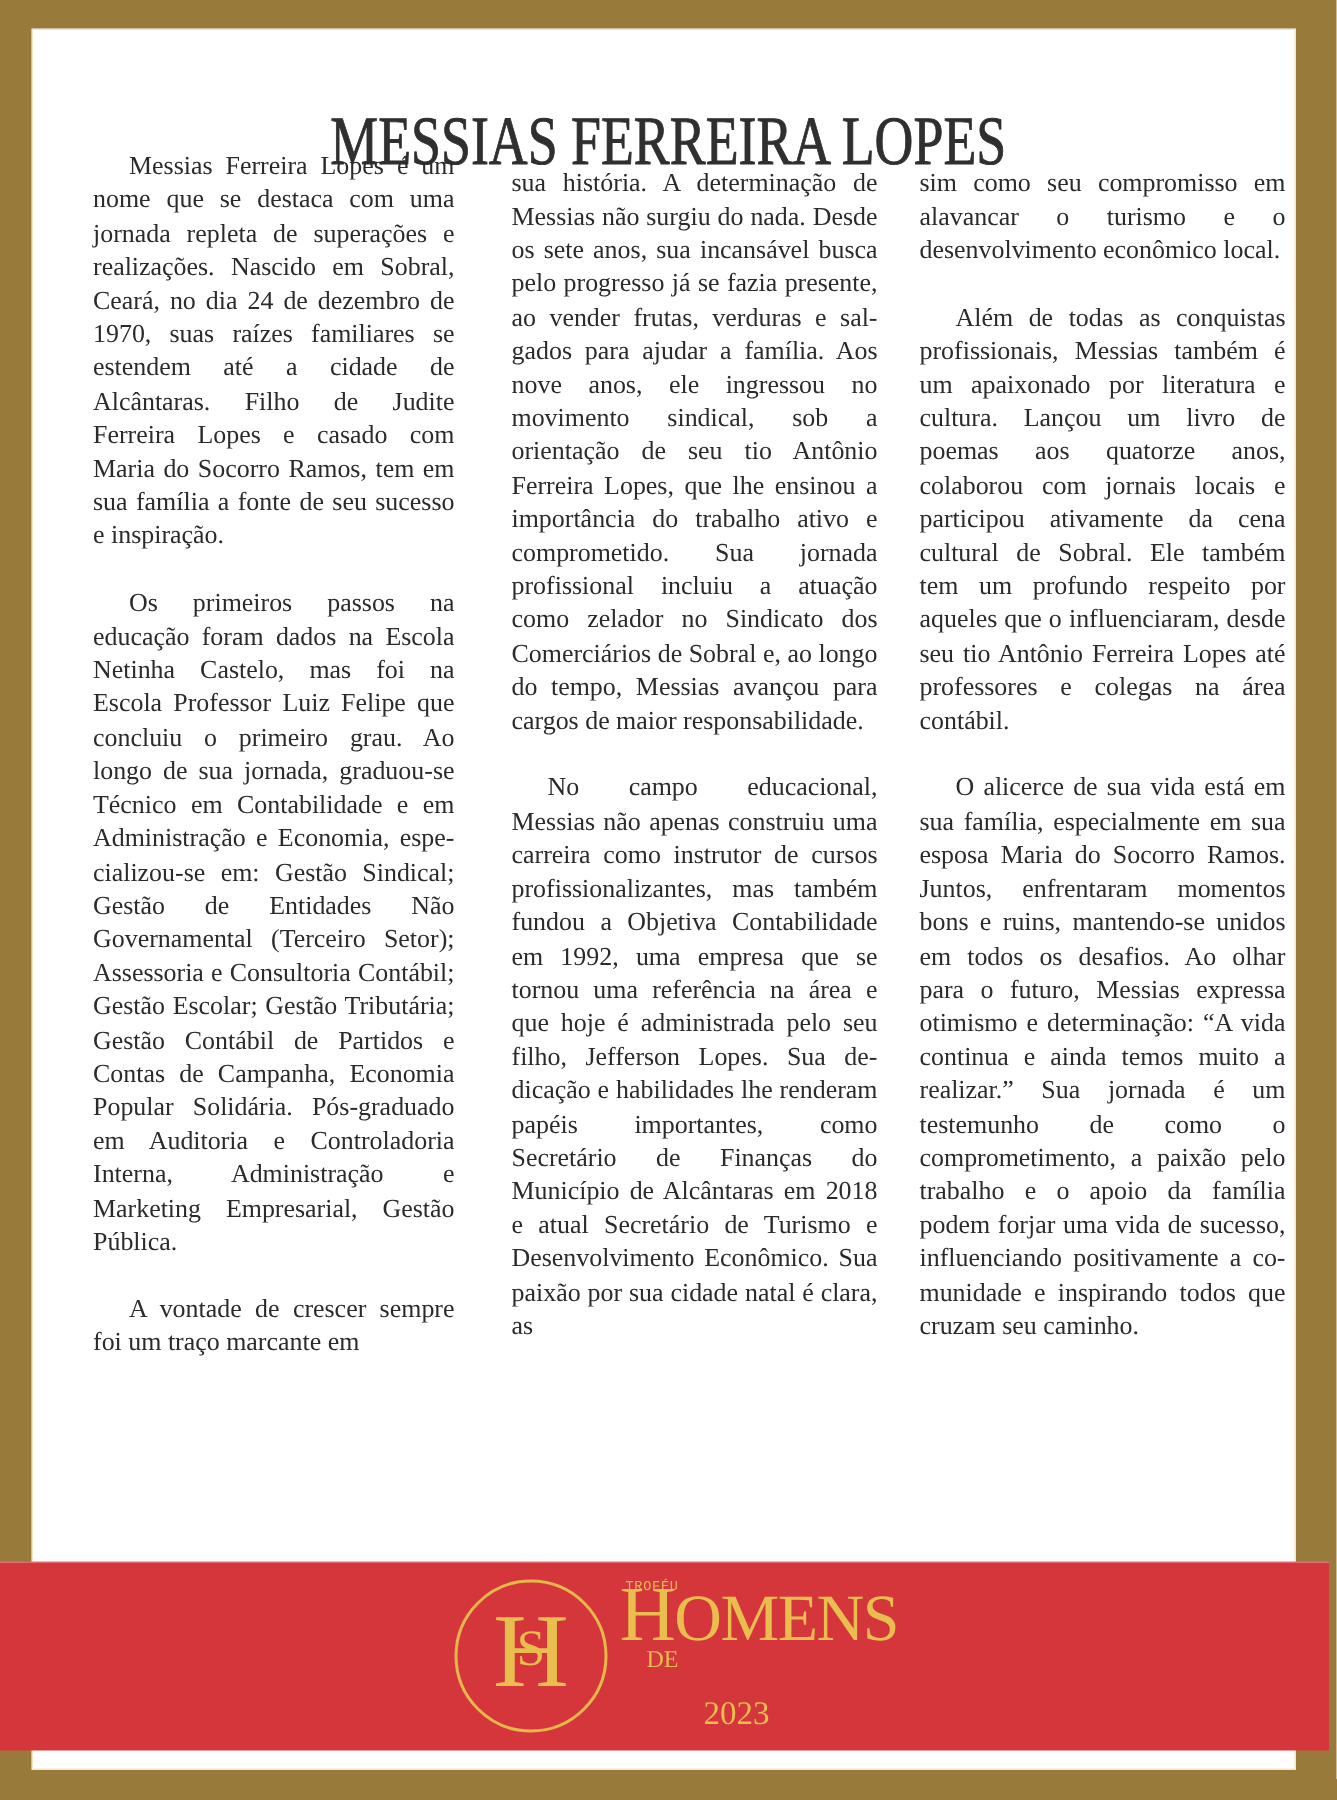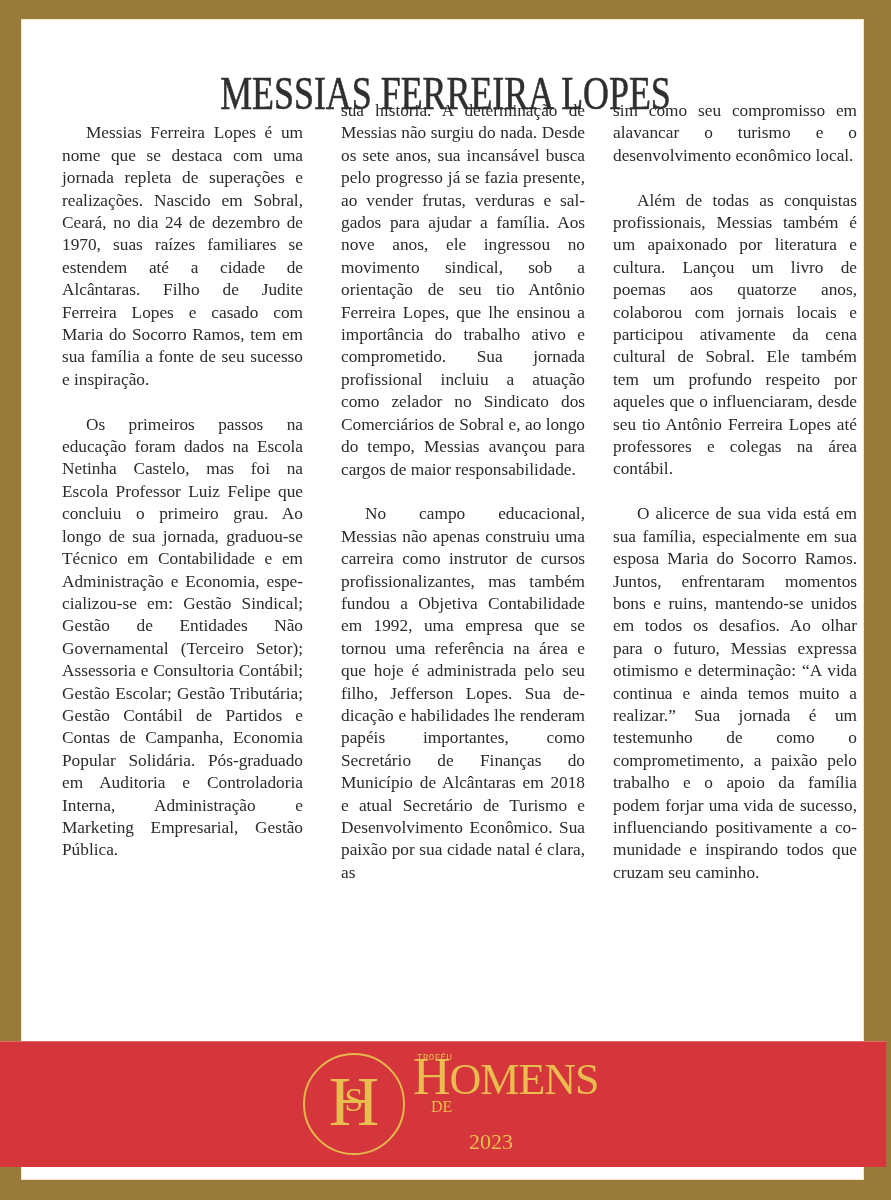--- a/index.html
+++ b/index.html
@@ -68,20 +68,21 @@
 <body>
 
 <div class="panel"></div>
 
 <h1 class="title">MESSIAS FERREIRA LOPES</h1>
 
 <div class="columns">
   <div class="col c1">
     <p>Messias Ferreira Lopes é um nome que se destaca com uma jornada repleta de supe­rações e realizações. Nascido em Sobral, Ceará, no dia 24 de dezembro de 1970, suas raízes familiares se estendem até a cidade de Alcântaras. Fi­lho de Judite Ferreira Lopes e casado com Maria do Socorro Ramos, tem em sua família a fonte de seu sucesso e inspi­ração.</p>
     <p>Os primeiros passos na educação foram dados na Es­cola Netinha Castelo, mas foi na Escola Professor Luiz Fe­lipe que concluiu o primeiro grau. Ao longo de sua jorna­da, graduou-se Técnico em Contabilidade e em Admi­nistração e Economia, espe­cializou-se em: Gestão Sindi­cal; Gestão de Entidades Não Governamental (Terceiro Setor); Assessoria e Consul­toria Contábil; Gestão Esco­lar; Gestão Tributária; Gestão Contábil de Partidos e Contas de Campanha, Economia Po­pular Solidária. Pós-graduado em Auditoria e Controlado­ria Interna, Administração e Marketing Empresarial, Ges­tão Pública.</p>
+    <p>A vontade de crescer sem­pre foi um traço marcante em</p>
   </div>
   <div class="col c2">
     <p class="cont">sua história. A determina­ção de Messias não surgiu do nada. Desde os sete anos, sua incansável busca pelo pro­gresso já se fazia presente, ao vender frutas, verduras e sal­gados para ajudar a família. Aos nove anos, ele ingressou no movimento sindical, sob a orientação de seu tio An­tônio Ferreira Lopes, que lhe ensinou a importância do tra­balho ativo e comprometido. Sua jornada profissional in­cluiu a atuação como zelador no Sindicato dos Comerciá­rios de Sobral e, ao longo do tempo, Messias avançou para cargos de maior responsabili­dade.</p>
     <p>No campo educacional, Messias não apenas construiu uma carreira como instrutor de cursos profissionalizantes, mas também fundou a Obje­tiva Contabilidade em 1992, uma empresa que se tornou uma referência na área e que hoje é administrada pelo seu filho, Jefferson Lopes. Sua de­dicação e habilidades lhe ren­deram papéis importantes, como Secretário de Finanças do Município de Alcântaras em 2018 e atual Secretário de Turismo e Desenvolvimento Econômico. Sua paixão por sua cidade natal é clara, as­</p>
   </div>
   <div class="col c3">
     <p class="cont">sim como seu compromisso em alavancar o turismo e o desenvolvimento econômico local.</p>
     <p>Além de todas as conquis­tas profissionais, Messias tam­bém é um apaixonado por li­teratura e cultura. Lançou um livro de poemas aos quatorze anos, colaborou com jornais locais e participou ativamen­te da cena cultural de Sobral. Ele também tem um profun­do respeito por aqueles que o influenciaram, desde seu tio Antônio Ferreira Lopes até professores e colegas na área contábil.</p>
     <p>O alicerce de sua vida está em sua família, especialmen­te em sua esposa Maria do Socorro Ramos. Juntos, en­frentaram momentos bons e ruins, mantendo-se uni­dos em todos os desafios. Ao olhar para o futuro, Messias expressa otimismo e deter­minação: “A vida continua e ainda temos muito a realizar.” Sua jornada é um testemunho de como o comprometimen­to, a paixão pelo trabalho e o apoio da família podem forjar uma vida de sucesso, influen­ciando positivamente a co­munidade e inspirando todos que cruzam seu caminho.</p>
   </div>

